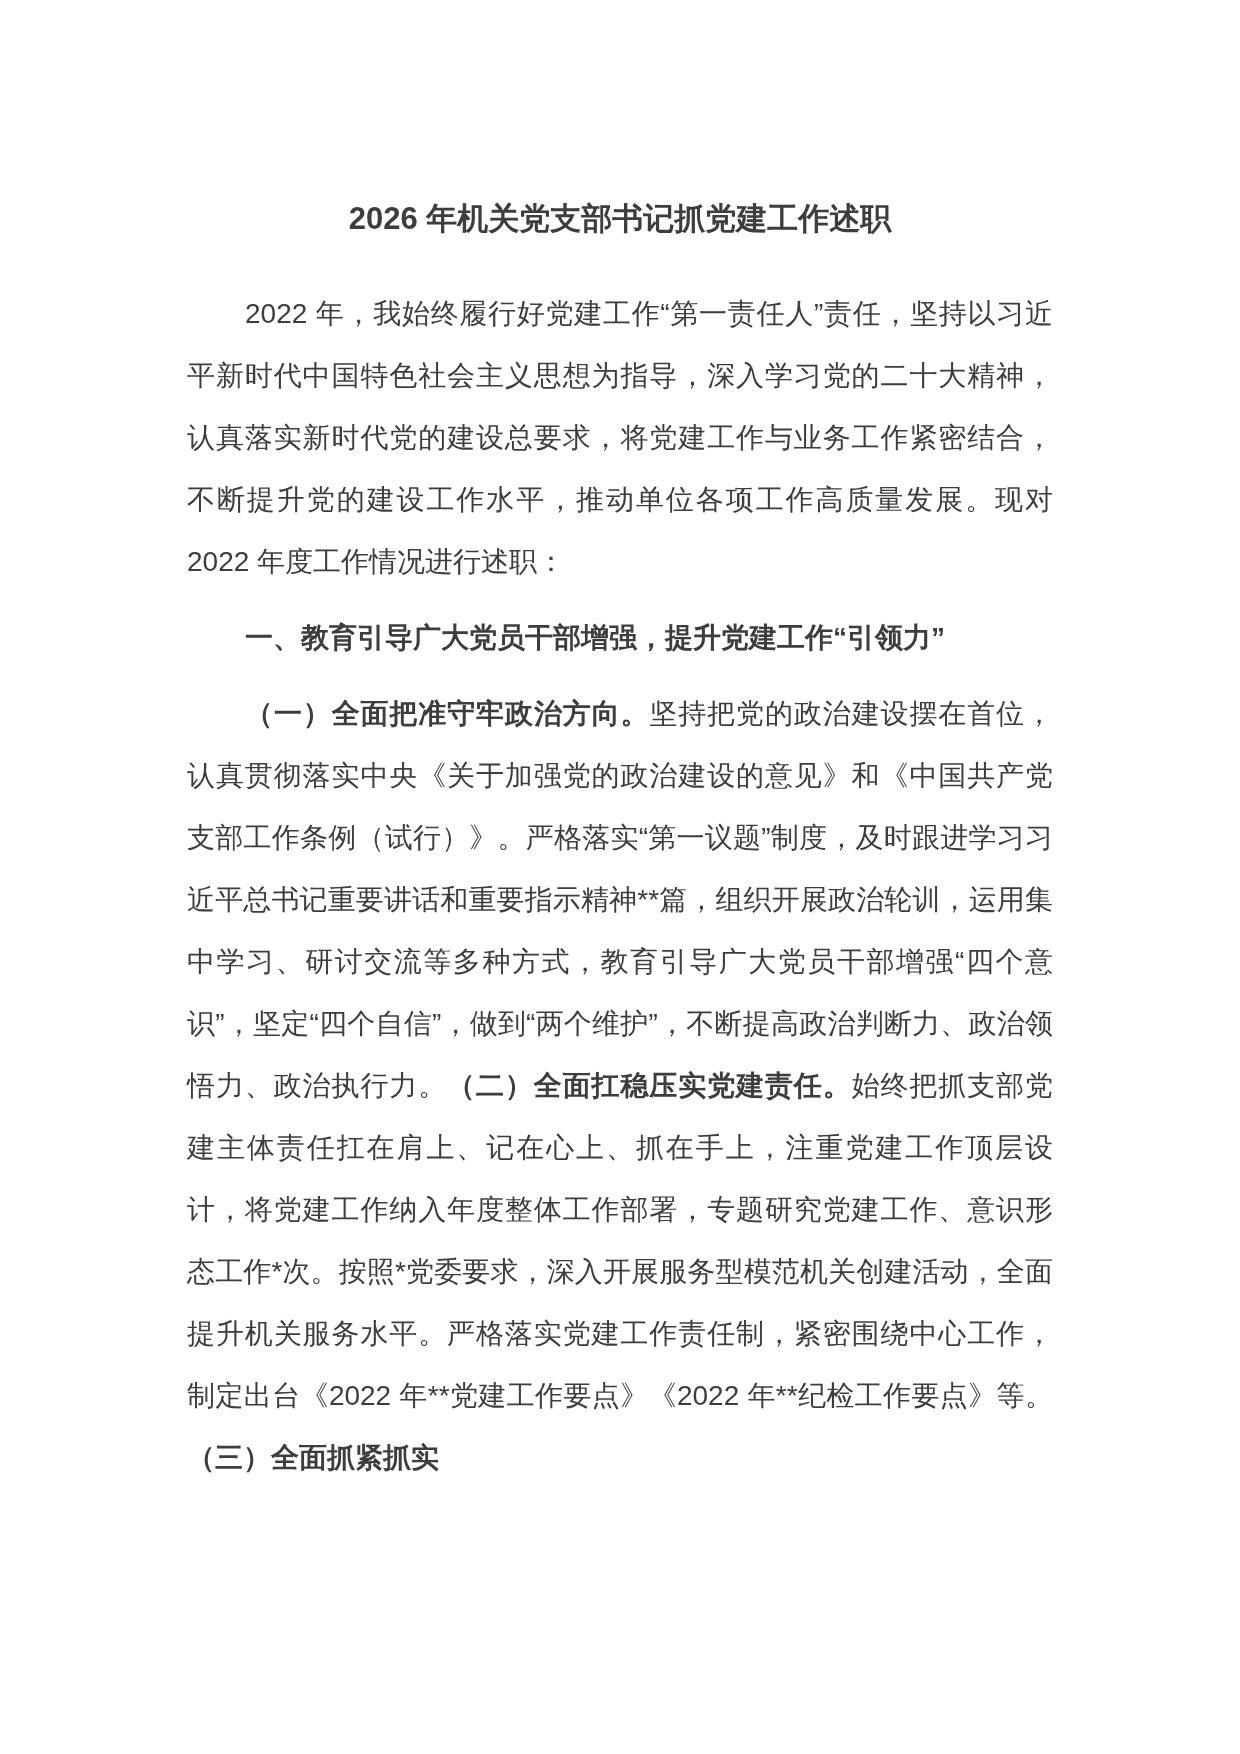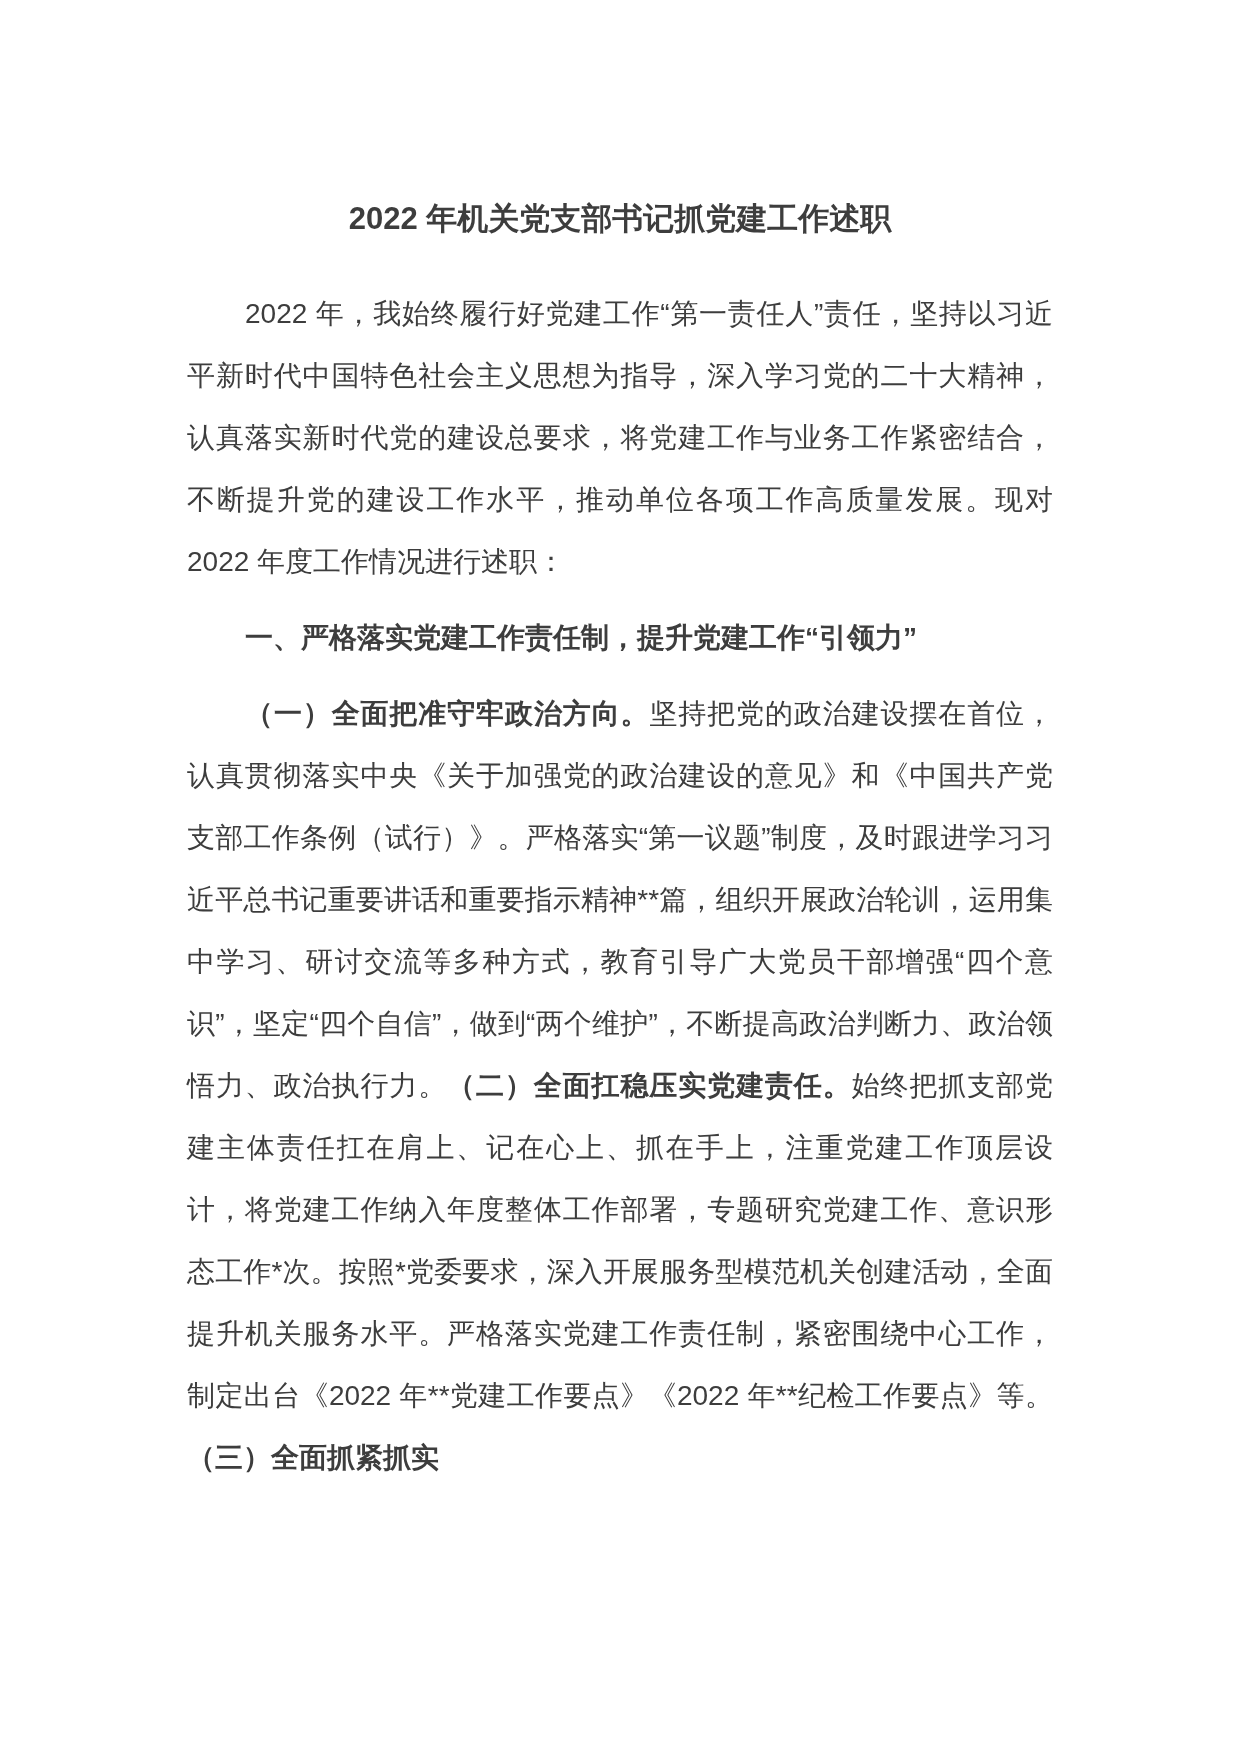--- a/index.html
+++ b/index.html
@@ -39,19 +39,19 @@
     font-weight: bold;
   }
   .doc-body b {
     font-weight: bold;
   }
 </style>
 </head>
 <body>
 
 <div class="page">
-  <h1 class="doc-title">2022 年机关党支部书记抓党建工作述职</h1>
+  <h1 class="doc-title">2026 年机关党支部书记抓党建工作述职</h1>
   <div class="doc-body" id="doc-body">
       <p class="body"><span>2022 年，我始终履行好党建工作“第一责任人”责任，坚持以习近平新时代中国特色社会主义思想为指导，深入学习党的二十大精神，认真落实新时代党的建设总要求，将党建工作与业务工作紧密结合，不断提升党的建设工作水平，推动单位各项工作高质量发展。现对 2022 年度工作情况进行述职：</span></p>
-      <p class="heading"><b>一、严格落实党建工作责任制，提升党建工作“引领力”</b></p>
+      <p class="heading"><b>一、教育引导广大党员干部增强，提升党建工作“引领力”</b></p>
       <p class="body"><b>（一）全面把准守牢政治方向。</b><span>坚持把党的政治建设摆在首位，认真贯彻落实中央《关于加强党的政治建设的意见》和《中国共产党支部工作条例（试行）》。严格落实“第一议题”制度，及时跟进学习习近平总书记重要讲话和重要指示精神**篇，组织开展政治轮训，运用集中学习、研讨交流等多种方式，教育引导广大党员干部增强“四个意识”，坚定“四个自信”，做到“两个维护”，不断提高政治判断力、政治领悟力、政治执行力。</span><b>（二）全面扛稳压实党建责任。</b><span>始终把抓支部党建主体责任扛在肩上、记在心上、抓在手上，注重党建工作顶层设计，将党建工作纳入年度整体工作部署，专题研究党建工作、意识形态工作*次。按照*党委要求，深入开展服务型模范机关创建活动，全面提升机关服务水平。严格落实党建工作责任制，紧密围绕中心工作，制定出台《2022 年**党建工作要点》《2022 年**纪检工作要点》等。</span><b>（三）全面抓紧抓实</b></p>
     </div>
 </div>
 
 </body></html>

